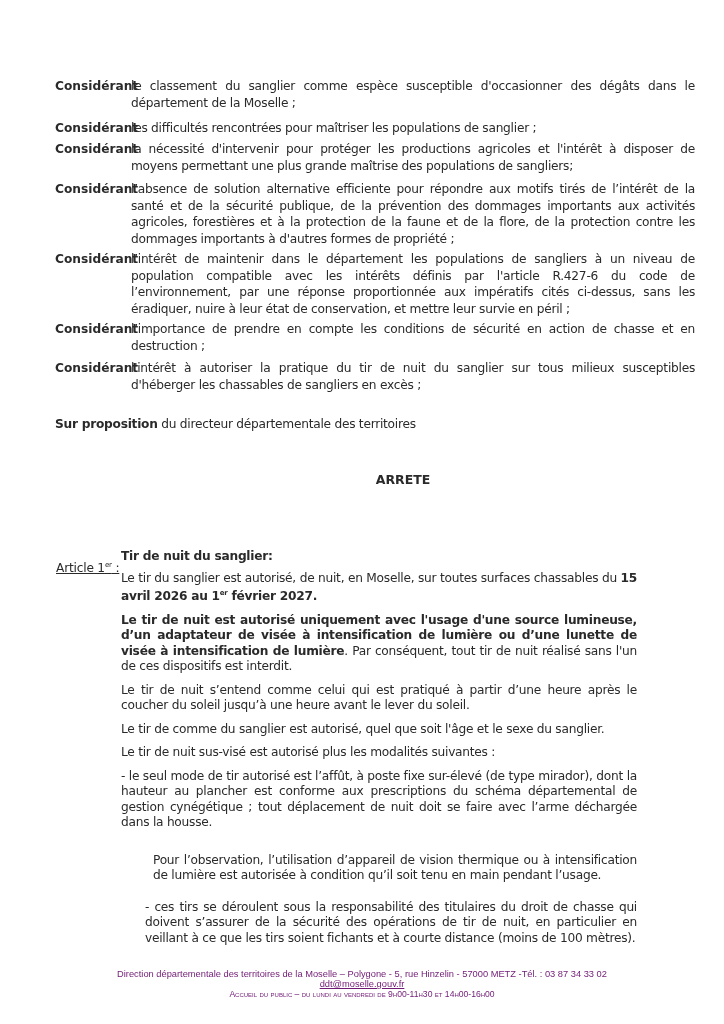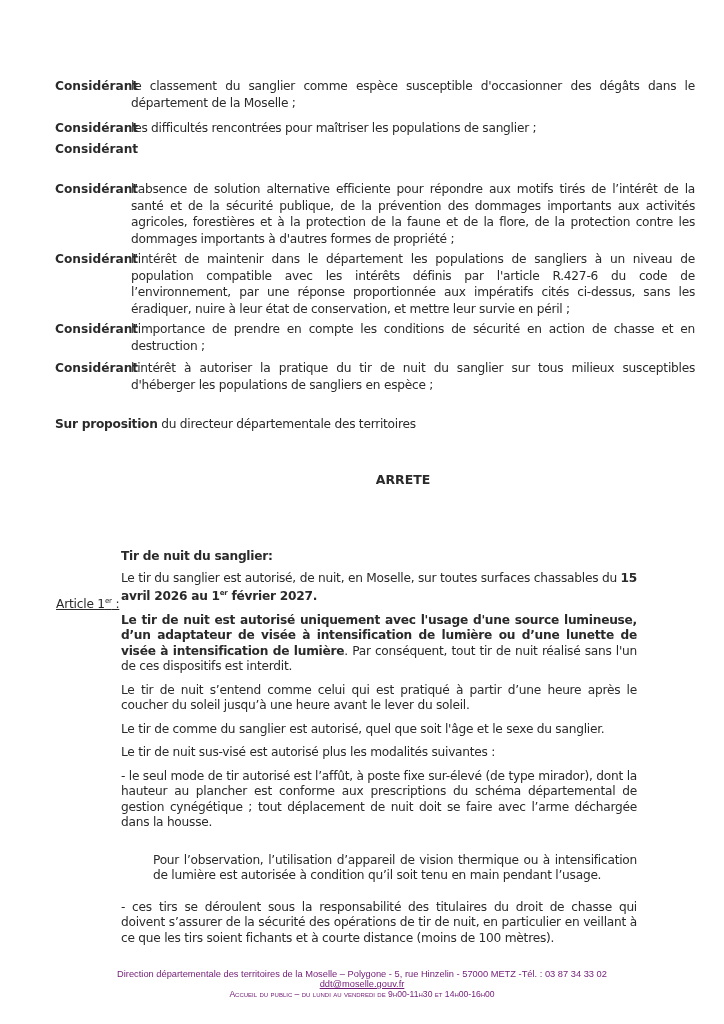--- a/index.html
+++ b/index.html
@@ -5,21 +5,21 @@
   html, body { margin: 0; padding: 0; background: #ffffff; }
   body { width: 724px; height: 1024px; position: relative; overflow: hidden;
          font-family: "DejaVu Sans", sans-serif; color: #2a2a2a; font-size: 12.2px; }
   .page { position: absolute; left: 0; top: 0; width: 724px; height: 1024px; }
   .cons { position: absolute; left: 55px; width: 640px; display: flex; line-height: 16.5px; }
   .cons .label { width: 76px; flex: 0 0 76px; font-weight: bold; color: #2a2a2a; }
   .cons .text { flex: 1; text-align: justify; letter-spacing: -0.25px; }
   .sur { position: absolute; left: 55px; top: 416px; line-height: 16px; letter-spacing: -0.25px; }
   .sur b { font-weight: bold; }
   .arrete { position: absolute; left: 0; width: 724px; top: 472px; text-align: center; font-weight: bold; font-size: 12.5px; padding-left: 41px; }
-  .art-label { position: absolute; left: 56px; top: 561px; text-decoration: underline; letter-spacing: -0.2px; margin-top: 36px; }
+  .art-label { position: absolute; left: 56px; top: 561px; text-decoration: underline; letter-spacing: -0.2px; }
   .art-label sup { font-size: 7px; }
   .art-body { position: absolute; left: 121px; width: 516px; letter-spacing: -0.25px; line-height: 15.5px; }
   .art-body p { margin: 0; text-align: justify; }
   .art-body b { font-weight: bold; }
   .art-body sup { font-size: 7px; }
   .footer { position: absolute; left: 0; width: 724px; text-align: center; font-family: "Liberation Sans", sans-serif; color: #701a75; }
   .footer .l1 { font-size: 9.3px; }
   .footer .l2 { font-size: 9.3px; text-decoration: underline; }
   .footer .l3 { font-size: 8.6px; font-variant: small-caps; }
 </style>
@@ -31,36 +31,37 @@
   <div class="cons" style="top:78px">
     <div class="label">Considérant</div>
     <div class="text">le classement du sanglier comme espèce susceptible d'occasionner des dégâts dans le département de la Moselle ;</div>
   </div>
   <div class="cons" style="top:120px">
     <div class="label">Considérant</div>
     <div class="text">les difficultés rencontrées pour maîtriser les populations de sanglier ;</div>
   </div>
   <div class="cons" style="top:141px">
     <div class="label">Considérant</div>
+    <div class="text">la nécessité d'intervenir pour protéger les productions agricoles et l'intérêt à disposer de moyens permettant une plus grande maîtrise des populations de sangliers;</div>
   </div>
   <div class="cons" style="top:181px">
     <div class="label">Considérant</div>
     <div class="text">l’absence de solution alternative efficiente pour répondre aux motifs tirés de l’intérêt de la santé et de la sécurité publique, de la prévention des dommages importants aux activités agricoles, forestières et à la protection de la faune et de la flore, de la protection contre les dommages importants à d'autres formes de propriété ;</div>
   </div>
   <div class="cons" style="top:251px">
     <div class="label">Considérant</div>
     <div class="text">l’intérêt de maintenir dans le département les populations de sangliers à un niveau de population compatible avec les intérêts définis par l'article R.427-6 du code de l’environnement, par une réponse proportionnée aux impératifs cités ci-dessus, sans les éradiquer, nuire à leur état de conservation, et mettre leur survie en péril ;</div>
   </div>
   <div class="cons" style="top:321px">
     <div class="label">Considérant</div>
     <div class="text">l’importance de prendre en compte les conditions de sécurité en action de chasse et en destruction ;</div>
   </div>
   <div class="cons" style="top:360px">
     <div class="label">Considérant</div>
-    <div class="text">l'intérêt à autoriser la pratique du tir de nuit du sanglier sur tous milieux susceptibles d'héberger les populations de sangliers en espèce ;</div>
+    <div class="text">l'intérêt à autoriser la pratique du tir de nuit du sanglier sur tous milieux susceptibles d'héberger les chassables de sangliers en excès ;</div>
   </div>
 
   <div class="sur">
     <b>Sur proposition</b><span> du directeur départementale des territoires</span>
   </div>
 
   <div class="arrete">ARRETE</div>
 
   <div class="art-label">
     <span>Article 1</span><sup>er</sup><span> :</span>
@@ -72,21 +73,21 @@
       <span>Le tir du sanglier est autorisé, de nuit, en Moselle, sur toutes surfaces chassables du </span><b><span>15 avril 2026 au 1</span><sup>er</sup><span> février 2027.</span></b>
     </p>
     <p style="margin-top:8px;">
       <b>Le tir de nuit est autorisé uniquement avec l'usage d'une source lumineuse, d’un adaptateur de visée à intensification de lumière ou d’une lunette de visée à intensification de lumière</b><span>. Par conséquent, tout tir de nuit réalisé sans l'un de ces dispositifs est interdit.</span>
     </p>
     <p style="margin-top:8px;">Le tir de nuit s’entend comme celui qui est pratiqué à partir d’une heure après le coucher du soleil jusqu’à une heure avant le lever du soleil.</p>
     <p style="margin-top:8px;">Le tir de comme du sanglier est autorisé, quel que soit l'âge et le sexe du sanglier.</p>
     <p style="margin-top:8px;">Le tir de nuit  sus-visé est autorisé plus les modalités suivantes :</p>
     <p style="margin-top:8px;">- le seul mode de tir autorisé est l’affût, à poste fixe sur-élevé (de type mirador), dont la hauteur au plancher est conforme aux prescriptions du schéma départemental de gestion cynégétique ; tout déplacement de nuit doit se faire avec l’arme déchargée dans la housse.</p>
     <p style="margin-top:22px;margin-left:32px;">Pour l’observation, l’utilisation d’appareil de vision thermique ou à intensification de lumière est autorisée à condition qu’il soit tenu en main pendant l’usage.</p>
-    <p style="margin-top:16px;">- ces tirs se déroulent sous la responsabilité des titulaires du droit de chasse qui doivent s’assurer de la sécurité des opérations de tir de nuit, en particulier en veillant à ce que les tirs soient fichants et à courte distance (moins de 100 mètres).</p>
+    <p style="margin-top:16px;margin-left:24px;">- ces tirs se déroulent sous la responsabilité des titulaires du droit de chasse qui doivent s’assurer de la sécurité des opérations de tir de nuit, en particulier en veillant à ce que les tirs soient fichants et à courte distance (moins de 100 mètres).</p>
   </div>
 
   <div class="footer" style="top:969px">
     <div class="l1">Direction départementale des territoires de la Moselle – Polygone - 5, rue Hinzelin  - 57000 METZ  -Tél. : 03 87 34 33 02</div>
     <div class="l2">ddt@moselle.gouv.fr</div>
     <div class="l3">Accueil du public –  du lundi au vendredi de 9h00-11h30 et 14h00-16h00</div>
   </div>
 
 </div>
 

